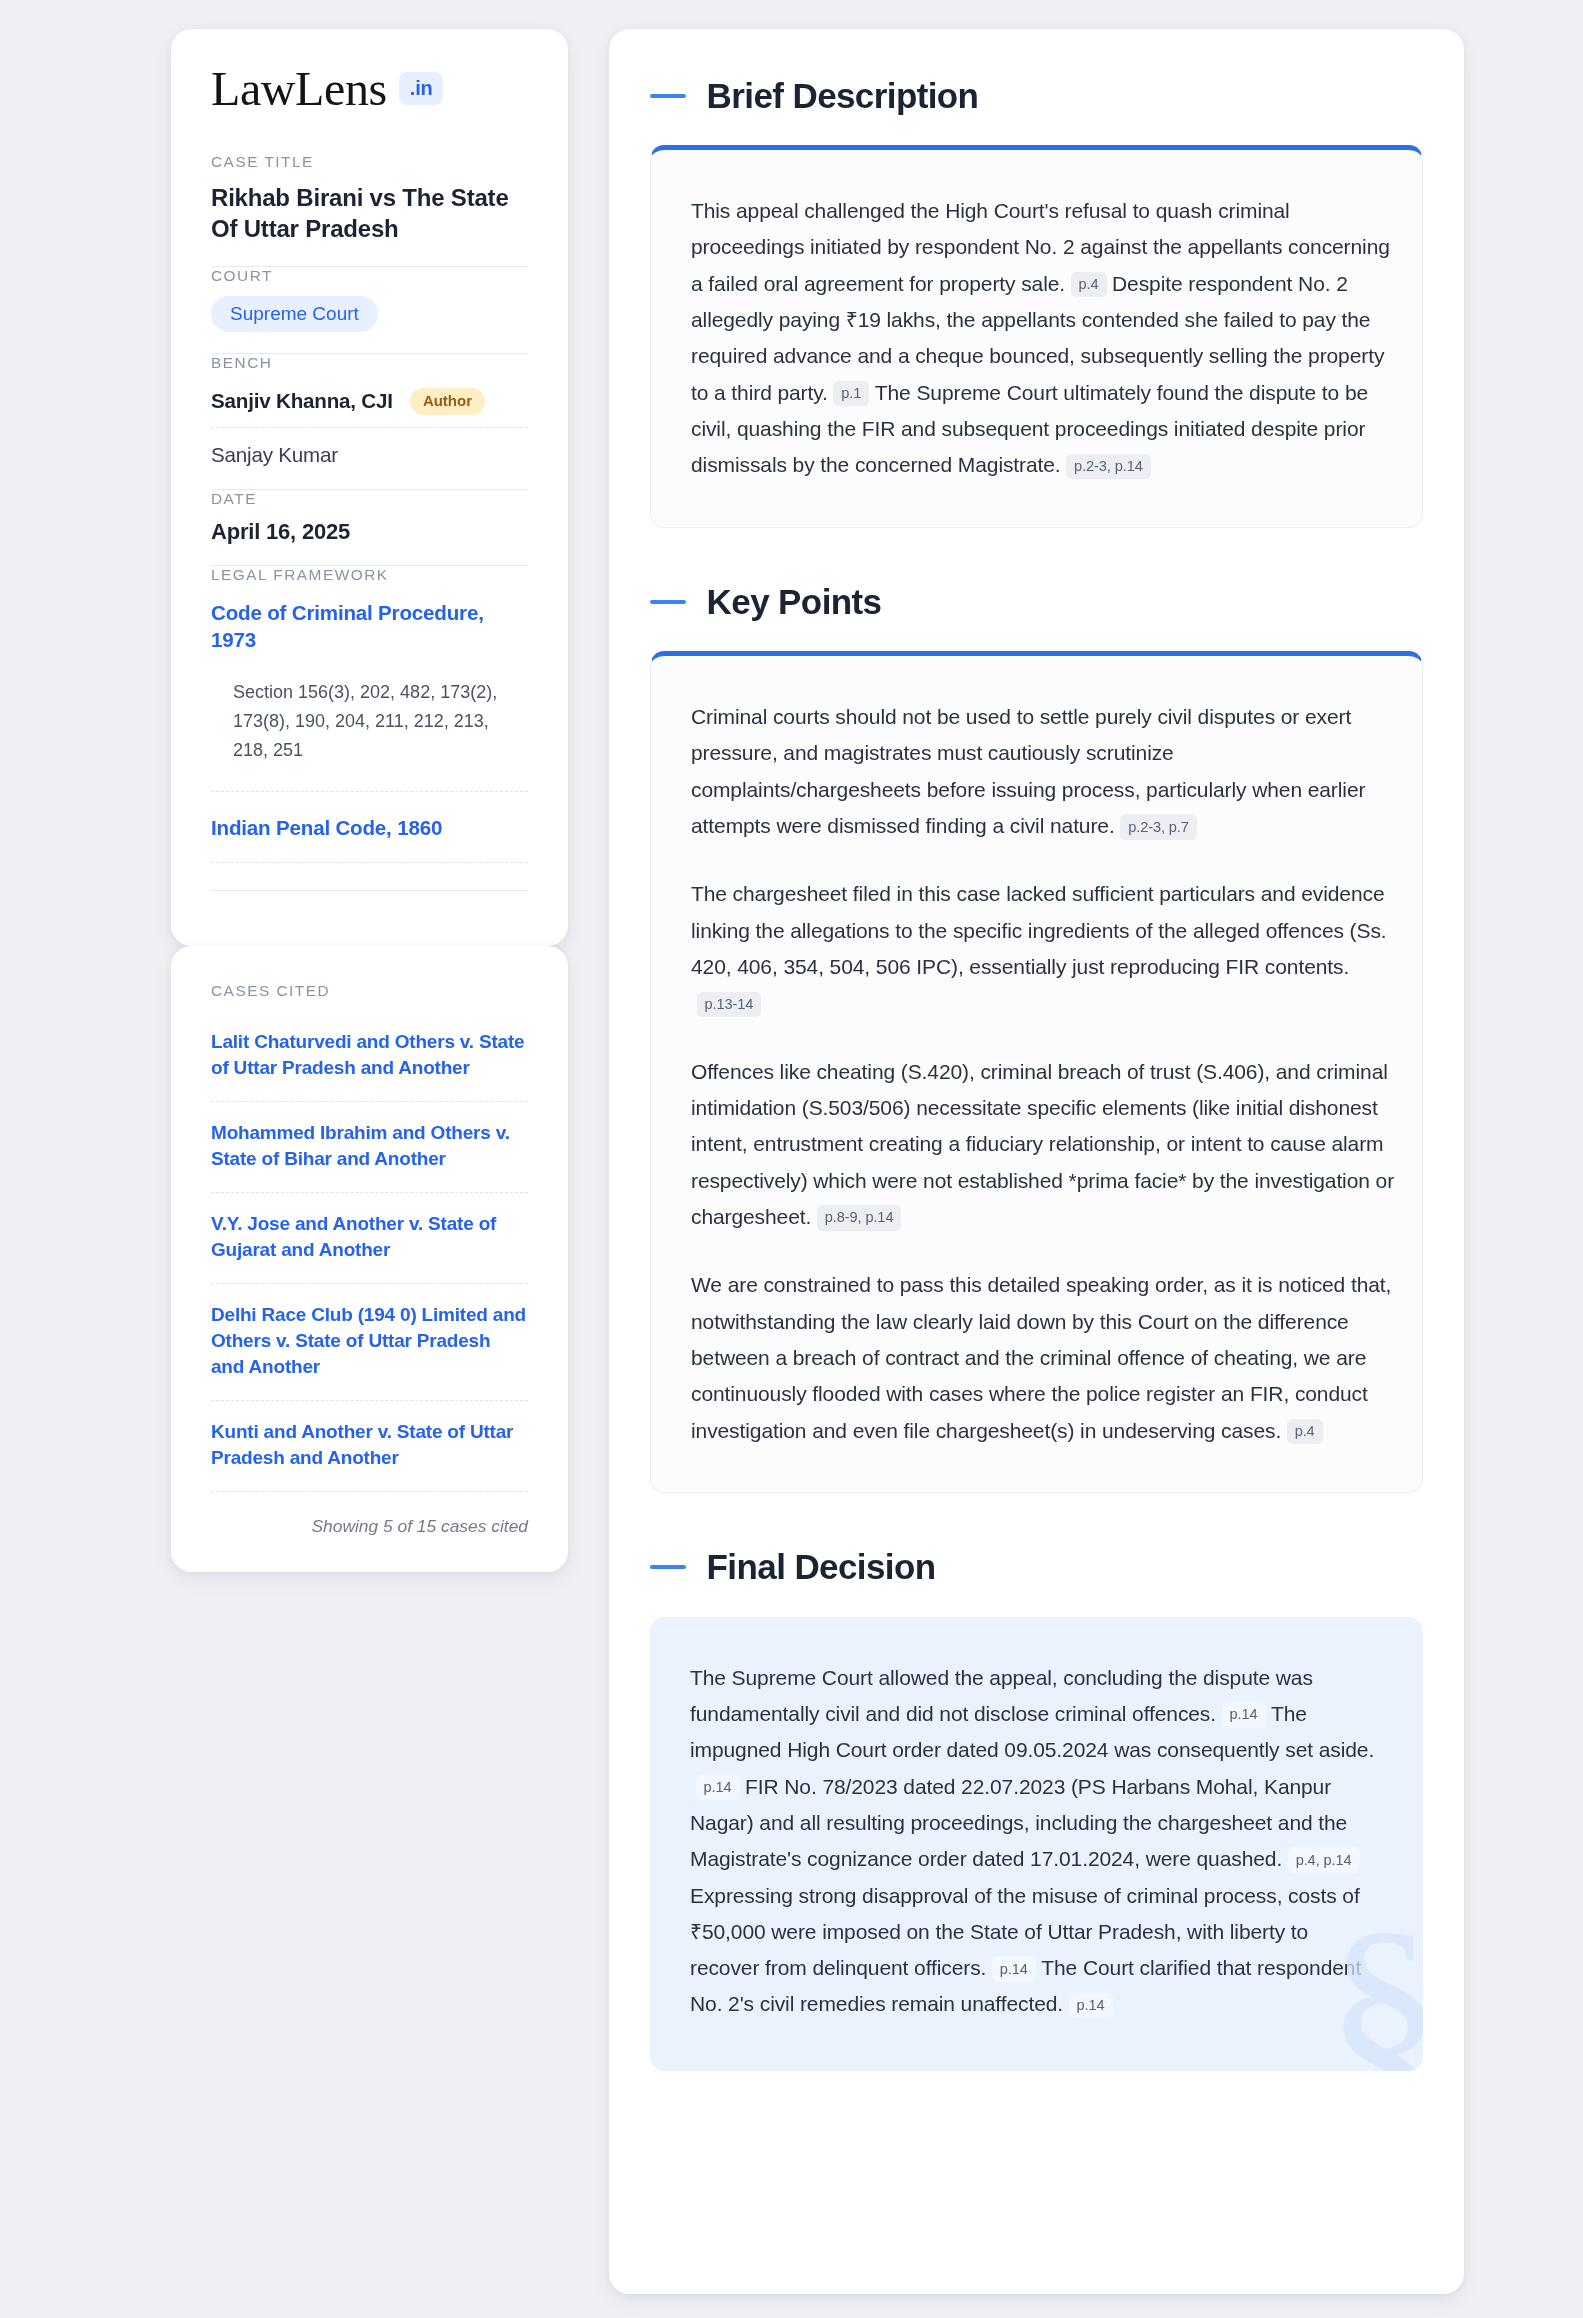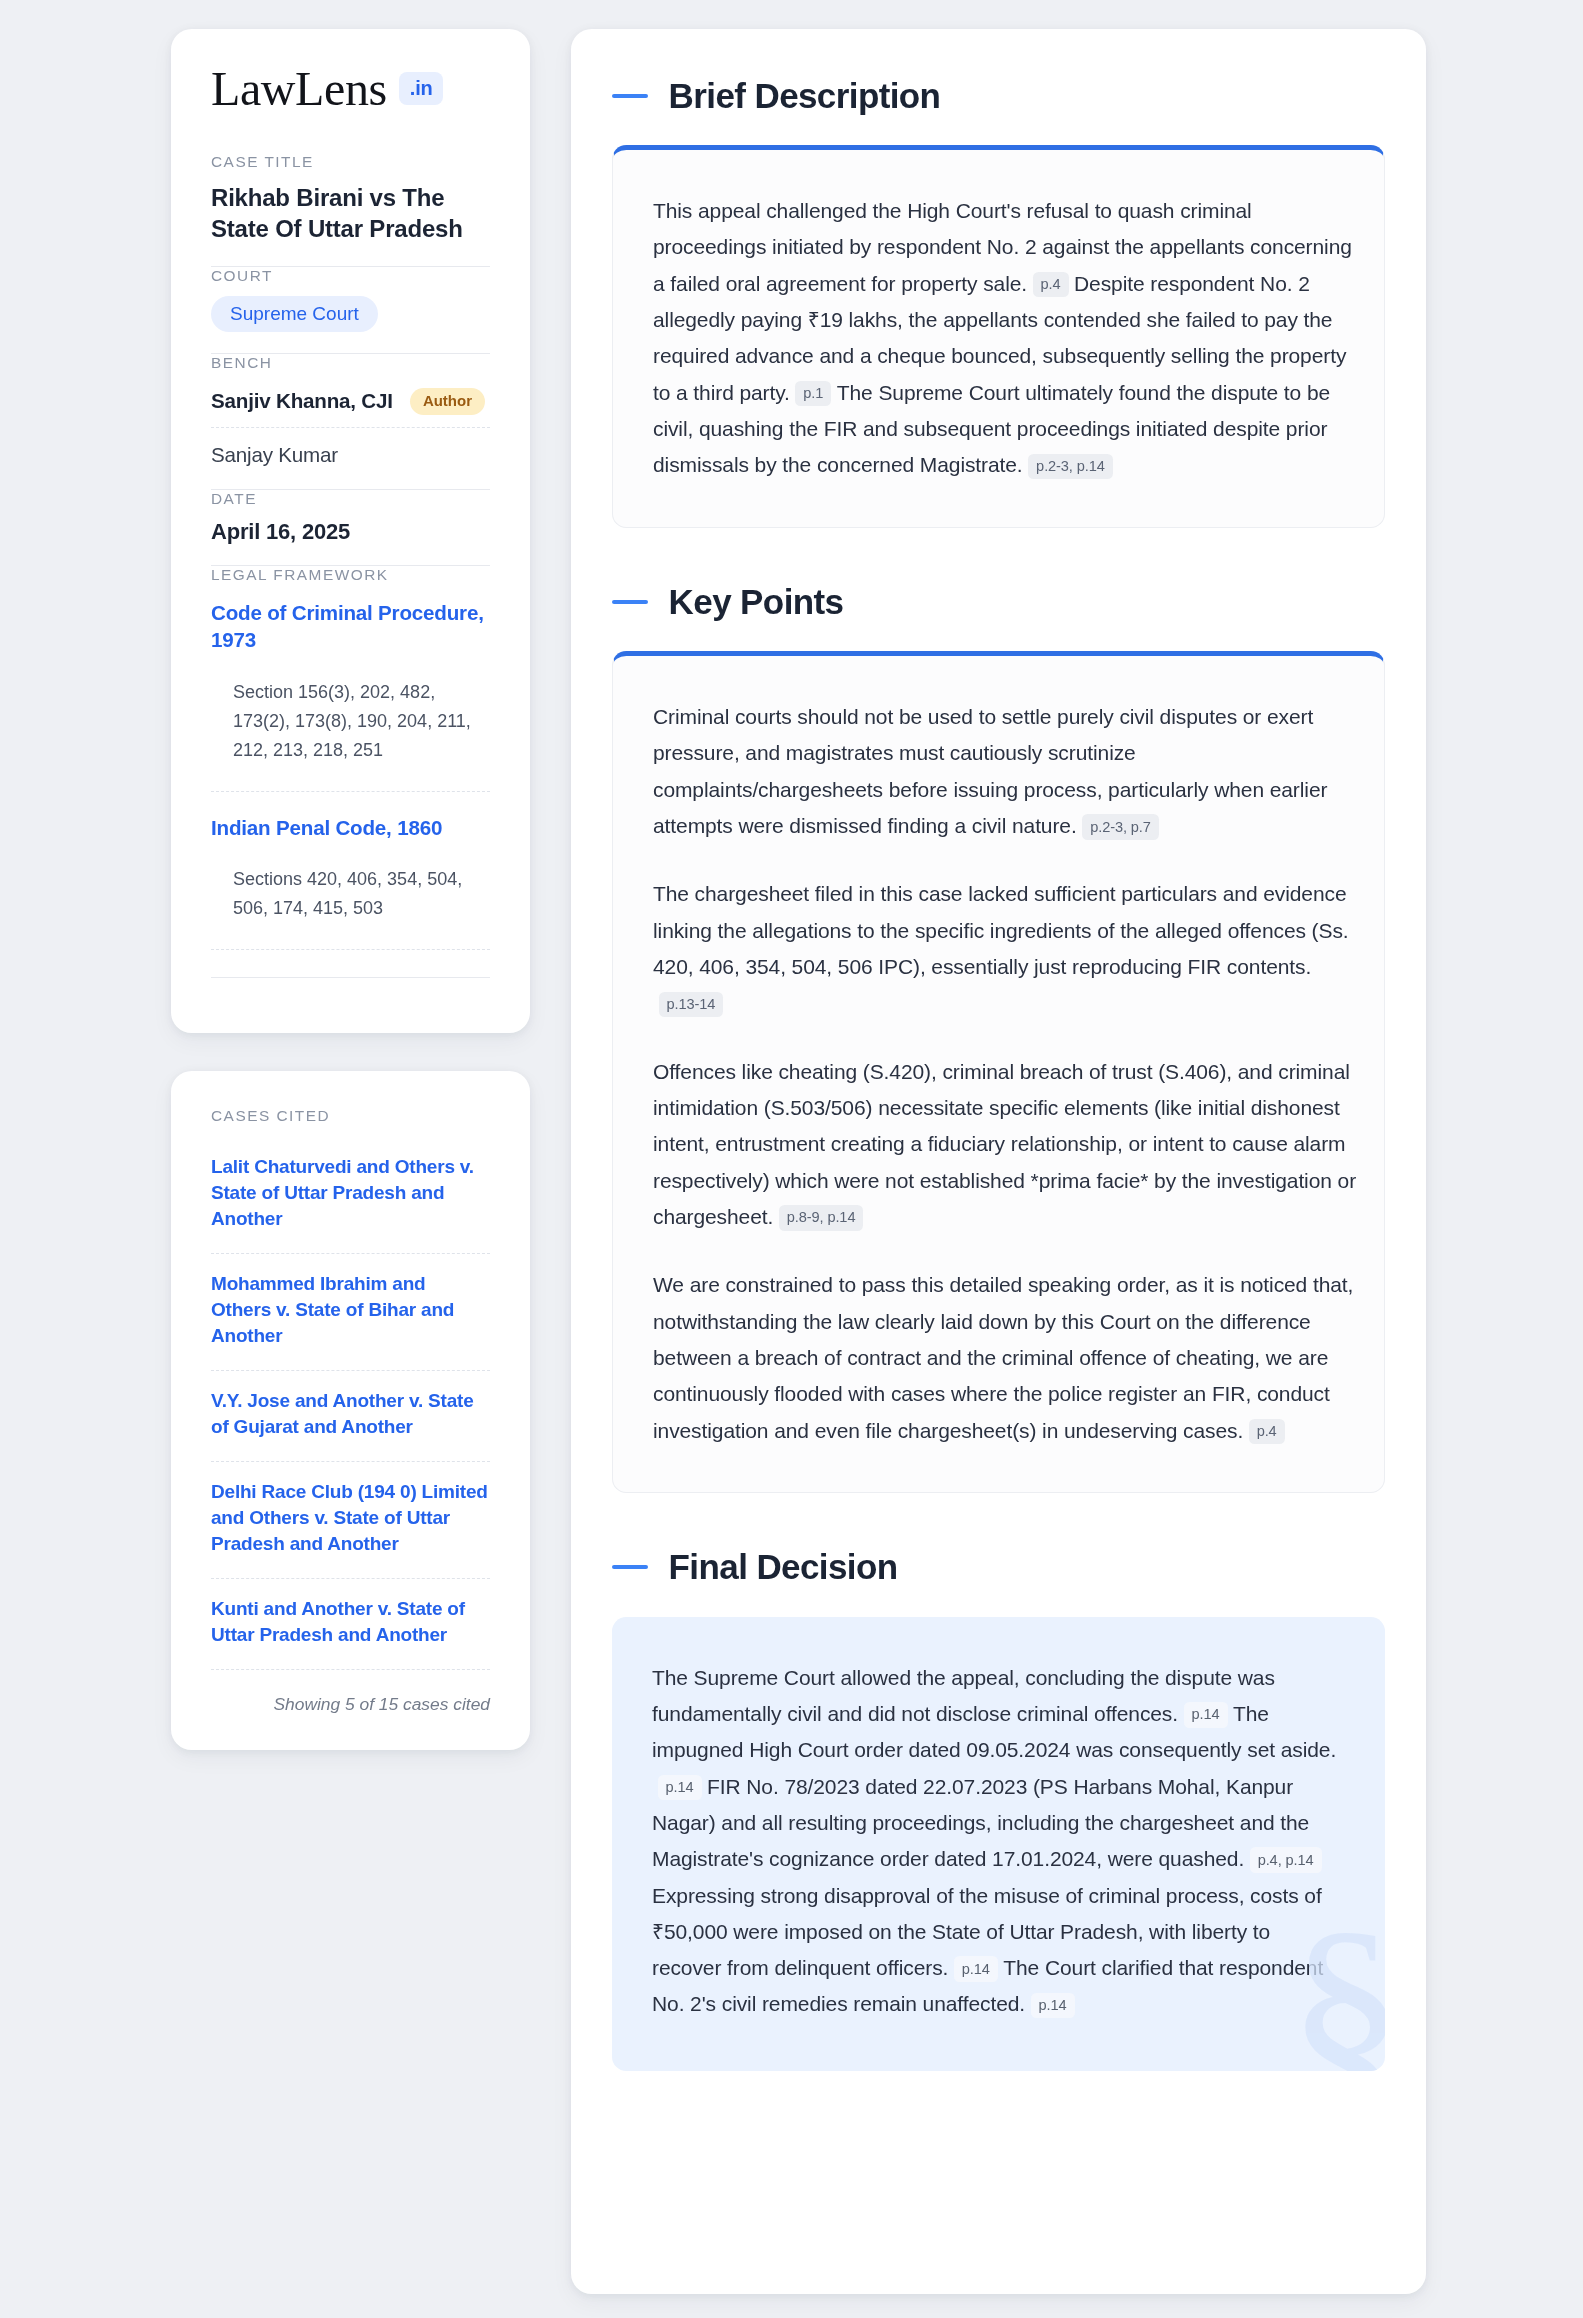--- a/index.html
+++ b/index.html
@@ -16,25 +16,24 @@
     min-height: 2319px;
     padding: 28.5px 0 32px 0;
     display: flex;
     gap: 41px;
     align-items: flex-start;
     justify-content: flex-start;
   }
 
   
   .sidebar {
-    width: 359px;
+    width: 397px;
     margin-left: 171px;
     display: flex;
     flex-direction: column;
-    gap: 38px;
     flex: 0 0 auto;
   }
 
   .card {
     background: #ffffff;
     border-radius: 20.6px;
     box-shadow: 0 1.6px 8px rgba(24,34,56,0.055), 0 8px 22px rgba(24,34,56,0.05);
   }
 
   .sidebar-card-main { padding: 36px 40px 35px 40px; }
@@ -306,21 +305,20 @@
         <div class="meta-label">LEGAL FRAMEWORK</div>
 
         <div class="law-item">
           <div class="law-link">Code of Criminal Procedure, 1973</div>
           <div class="law-sections">Section 156(3), 202, 482, 173(2), 173(8), 190, 204, 211, 212, 213, 218, 251</div>
           <div class="law-item-divider"></div>
         </div>
 
         <div class="law-item">
           <div class="law-link">Indian Penal Code, 1860</div>
-          <div class="law-sections">Sections 420, 406, 354, 504, 506, 174, 415, 503</div>
           <div class="law-item-divider"></div>
         </div>
 
         <div class="tail-divider"></div>
       </div>
     </section>
 
     <section class="card sidebar-card-cases">
       <div class="meta-label">CASES CITED</div>
 

